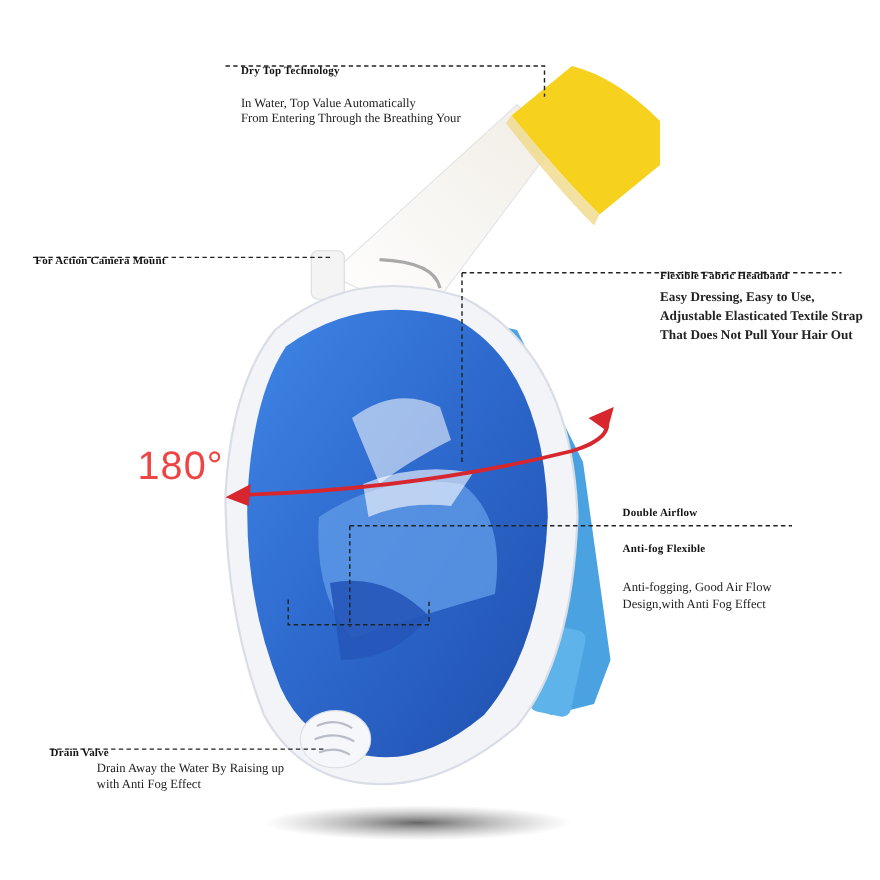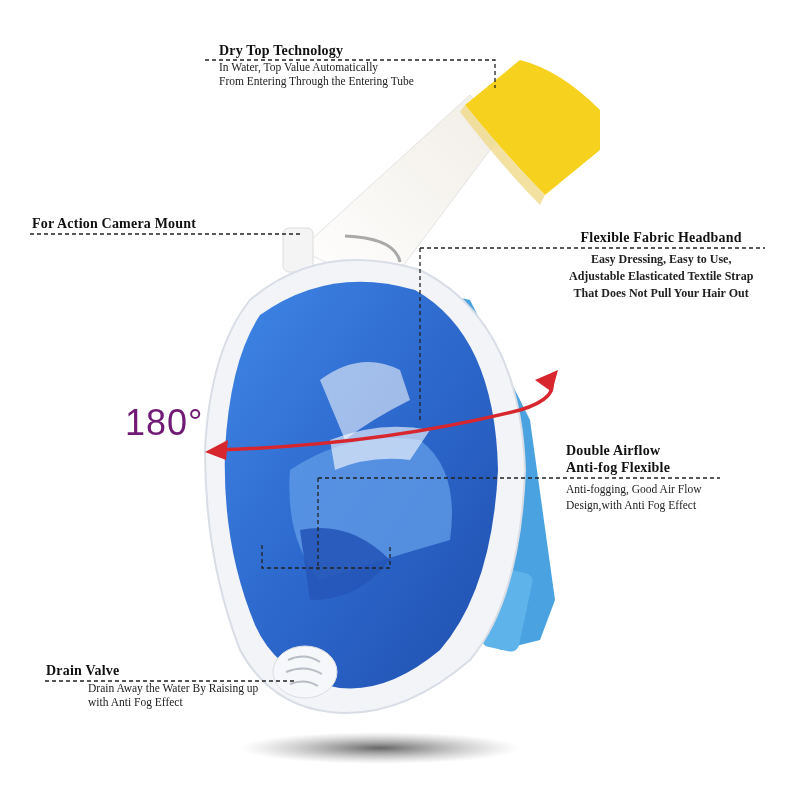--- a/index.html
+++ b/index.html
@@ -1,21 +1,21 @@
 <!DOCTYPE html>
 <html><head>
 <meta charset="utf-8">
 <style>
   html, body { margin:0; padding:0; background:#ffffff; }
   body { width:800px; height:800px; position:relative; overflow:hidden; font-family:"Liberation Serif", serif; color:#1a1a1a; }
   .abs { position:absolute; }
-  .title { font-family:"Liberation Serif", serif; font-weight:bold; font-size:14px; color:#111; white-space:nowrap; letter-spacing:0.2px; }
+  .title { font-family:"Liberation Serif", serif; font-weight:bold; font-size:10px; color:#111; white-space:nowrap; letter-spacing:0.2px;margin-top:16px; }
   .desc { font-family:"Liberation Serif", serif; font-size:11.5px; line-height:13.5px; color:#222; white-space:nowrap; }
   .desc.bold { font-weight:bold; font-size:12px; line-height:17px; }
-  .deg { font-family:"Liberation Sans", sans-serif; font-size:36px; color:#701a75; letter-spacing:1px; }
+  .deg { font-family:"Liberation Sans", sans-serif; font-size:36px; color:#ef4444; letter-spacing:1px; }
   svg { position:absolute; left:0; top:0; }
 </style>
 </head>
 <body>
 
 <svg width="800" height="800" viewBox="0 0 800 800">
   <defs>
     <linearGradient id="lens" x1="0" y1="0" x2="1" y2="1">
       <stop offset="0" stop-color="#3f86e6"></stop>
       <stop offset="0.5" stop-color="#2d68cc"></stop>
@@ -72,45 +72,45 @@
     <path d="M318 478 L720 478"></path>
     <path d="M318 478 L318 570"></path>
     <path d="M262 545 L262 568 L390 568 L390 547"></path>
 
     <path d="M45 681 L295 681"></path>
   </g>
 </svg>
 
 <div class="abs" style="left:219px; top:43px;">
   <div class="title">Dry Top Technology</div>
-  <div class="desc" style="margin-top:2px;">
+  <div class="desc" style="margin-top:18px;">
     <div>In Water, Top Value Automatically</div>
-    <div>From Entering Through the Entering Tube</div>
+    <div>From Entering Through the Breathing Your</div>
   </div>
 </div>
 
 <div class="abs" style="left:32px; top:216px;">
   <div class="title">For Action Camera Mount</div>
 </div>
 
-<div class="abs" style="left:569px; top:230px;text-align:center;">
+<div class="abs" style="left:600px; top:230px;">
   <div class="title">Flexible Fabric Headband</div>
   <div class="desc bold" style="margin-top:5px;">
     <div>Easy Dressing,   Easy to Use,</div>
     <div>Adjustable Elasticated Textile Strap</div>
     <div>That Does Not Pull Your Hair Out</div>
   </div>
 </div>
 
 <div class="abs deg" style="left:125px; top:402px;">180°</div>
 
 <div class="abs" style="left:566px; top:442px;">
   <div class="title" style="line-height:17px;">Double Airflow</div>
   <div class="title" style="line-height:17px;">Anti-fog Flexible</div>
-  <div class="desc" style="margin-top:5px; line-height:16px;">
+  <div class="desc" style="margin-top:18px; line-height:16px;">
     <div>Anti-fogging,   Good Air Flow</div>
     <div>Design,with Anti Fog Effect</div>
   </div>
 </div>
 
 <div class="abs" style="left:46px; top:663px;">
   <div class="title">Drain Valve</div>
   <div class="desc" style="margin-top:3px;margin-left:42px;">
     <div>Drain Away the Water By Raising up</div>
     <div>with Anti Fog Effect</div>

